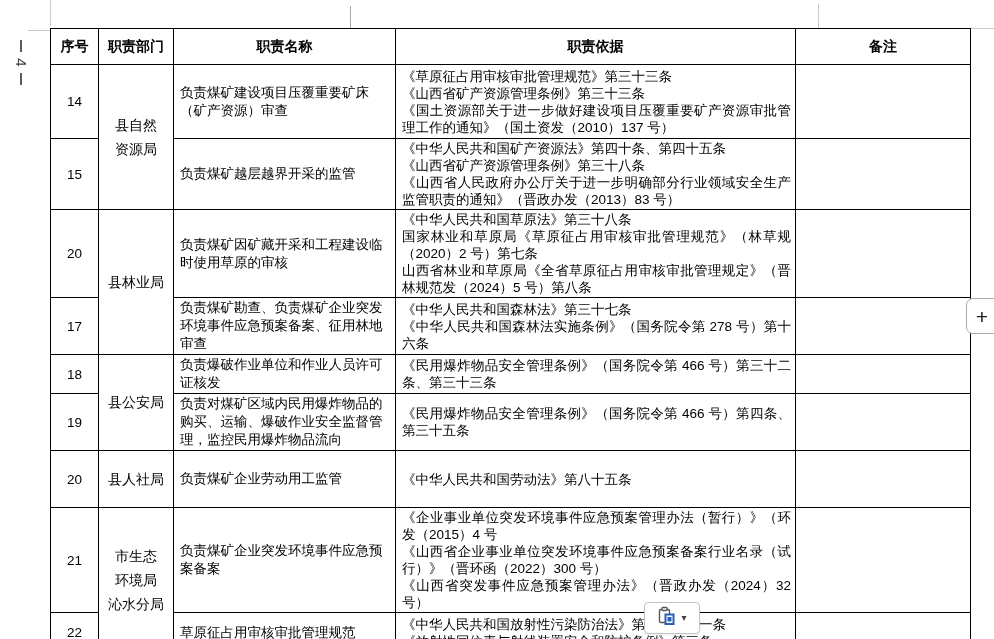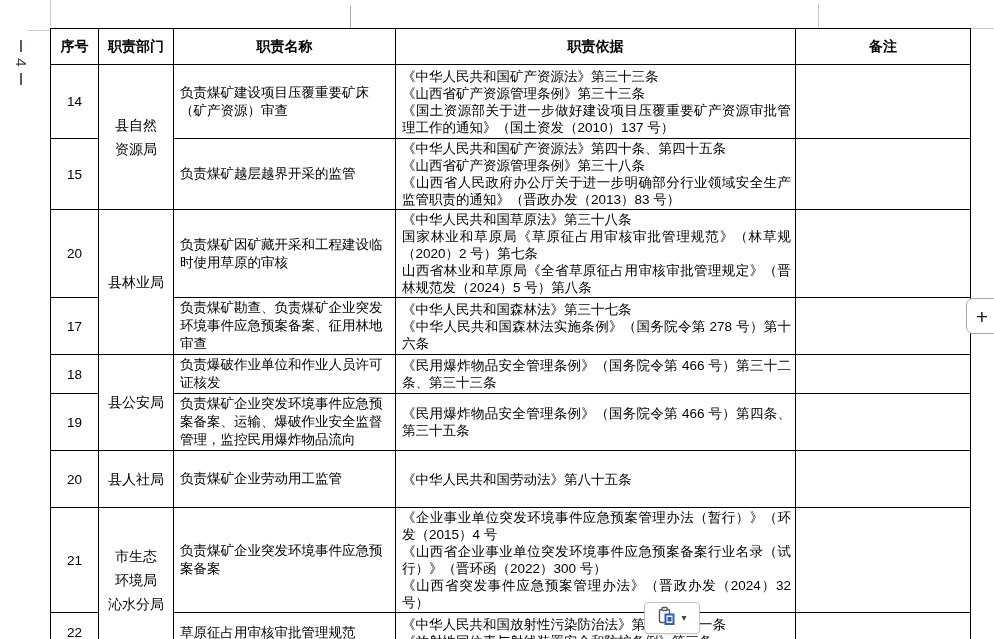--- a/index.html
+++ b/index.html
@@ -103,21 +103,21 @@
         <th>备注</th>
       </tr>
   </thead>
   <tbody id="table-body">
       <tr>
         <td class="num">14</td>
         <td class="dept" rowspan="2">县自然
 资源局</td>
         <td class="duty">负责煤矿建设项目压覆重要矿床（矿产资源）审查</td>
         <td class="basis">
-          <div>《中华人民共和国矿产资源法》第三十三条</div>
+          <div>《草原征占用审核审批管理规范》第三十三条</div>
           <div>《山西省矿产资源管理条例》第三十三条</div>
           <div>《国土资源部关于进一步做好建设项目压覆重要矿产资源审批管理工作的通知》（国土资发（2010）137 号）</div>
         </td>
         <td class="note"></td>
       </tr>
       <tr>
         <td class="num">15</td>
         <td class="duty">负责煤矿越层越界开采的监管</td>
         <td class="basis">
           <div>《中华人民共和国矿产资源法》第四十条、第四十五条</div>
@@ -150,21 +150,21 @@
         <td class="num">18</td>
         <td class="dept" rowspan="2">县公安局</td>
         <td class="duty">负责爆破作业单位和作业人员许可证核发</td>
         <td class="basis">
           <div>《民用爆炸物品安全管理条例》（国务院令第 466 号）第三十二条、第三十三条</div>
         </td>
         <td class="note"></td>
       </tr>
       <tr>
         <td class="num">19</td>
-        <td class="duty">负责煤矿企业突发环境事件应急预案备案、运输、爆破作业安全监督管理，监控民用爆炸物品流向</td>
+        <td class="duty">负责对煤矿区域内民用爆炸物品的购买、运输、爆破作业安全监督管理，监控民用爆炸物品流向</td>
         <td class="basis">
           <div>《民用爆炸物品安全管理条例》（国务院令第 466 号）第四条、第三十五条</div>
         </td>
         <td class="note"></td>
       </tr>
       <tr>
         <td class="num">20</td>
         <td class="dept" rowspan="1">县人社局</td>
         <td class="duty">负责煤矿企业劳动用工监管</td>
         <td class="basis">

